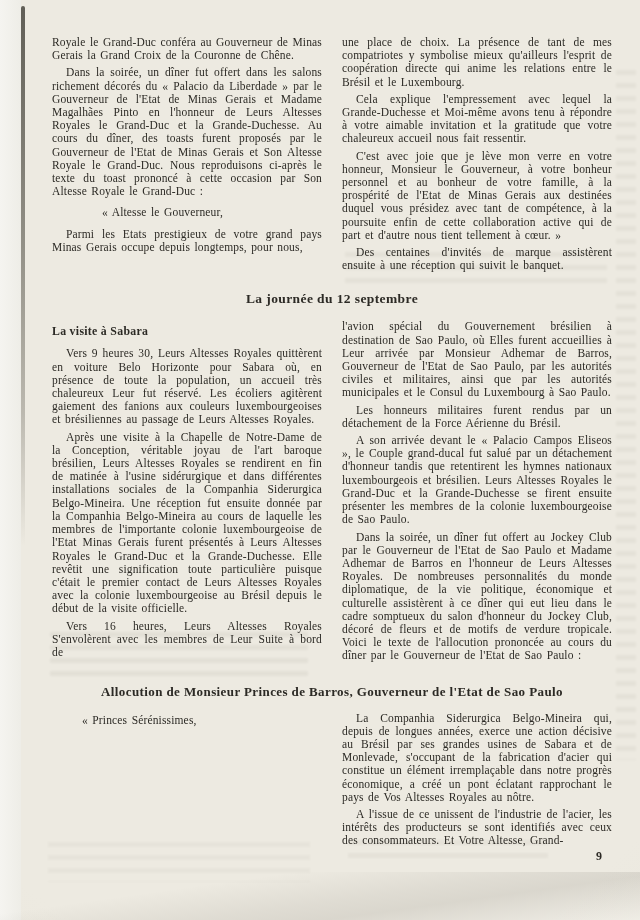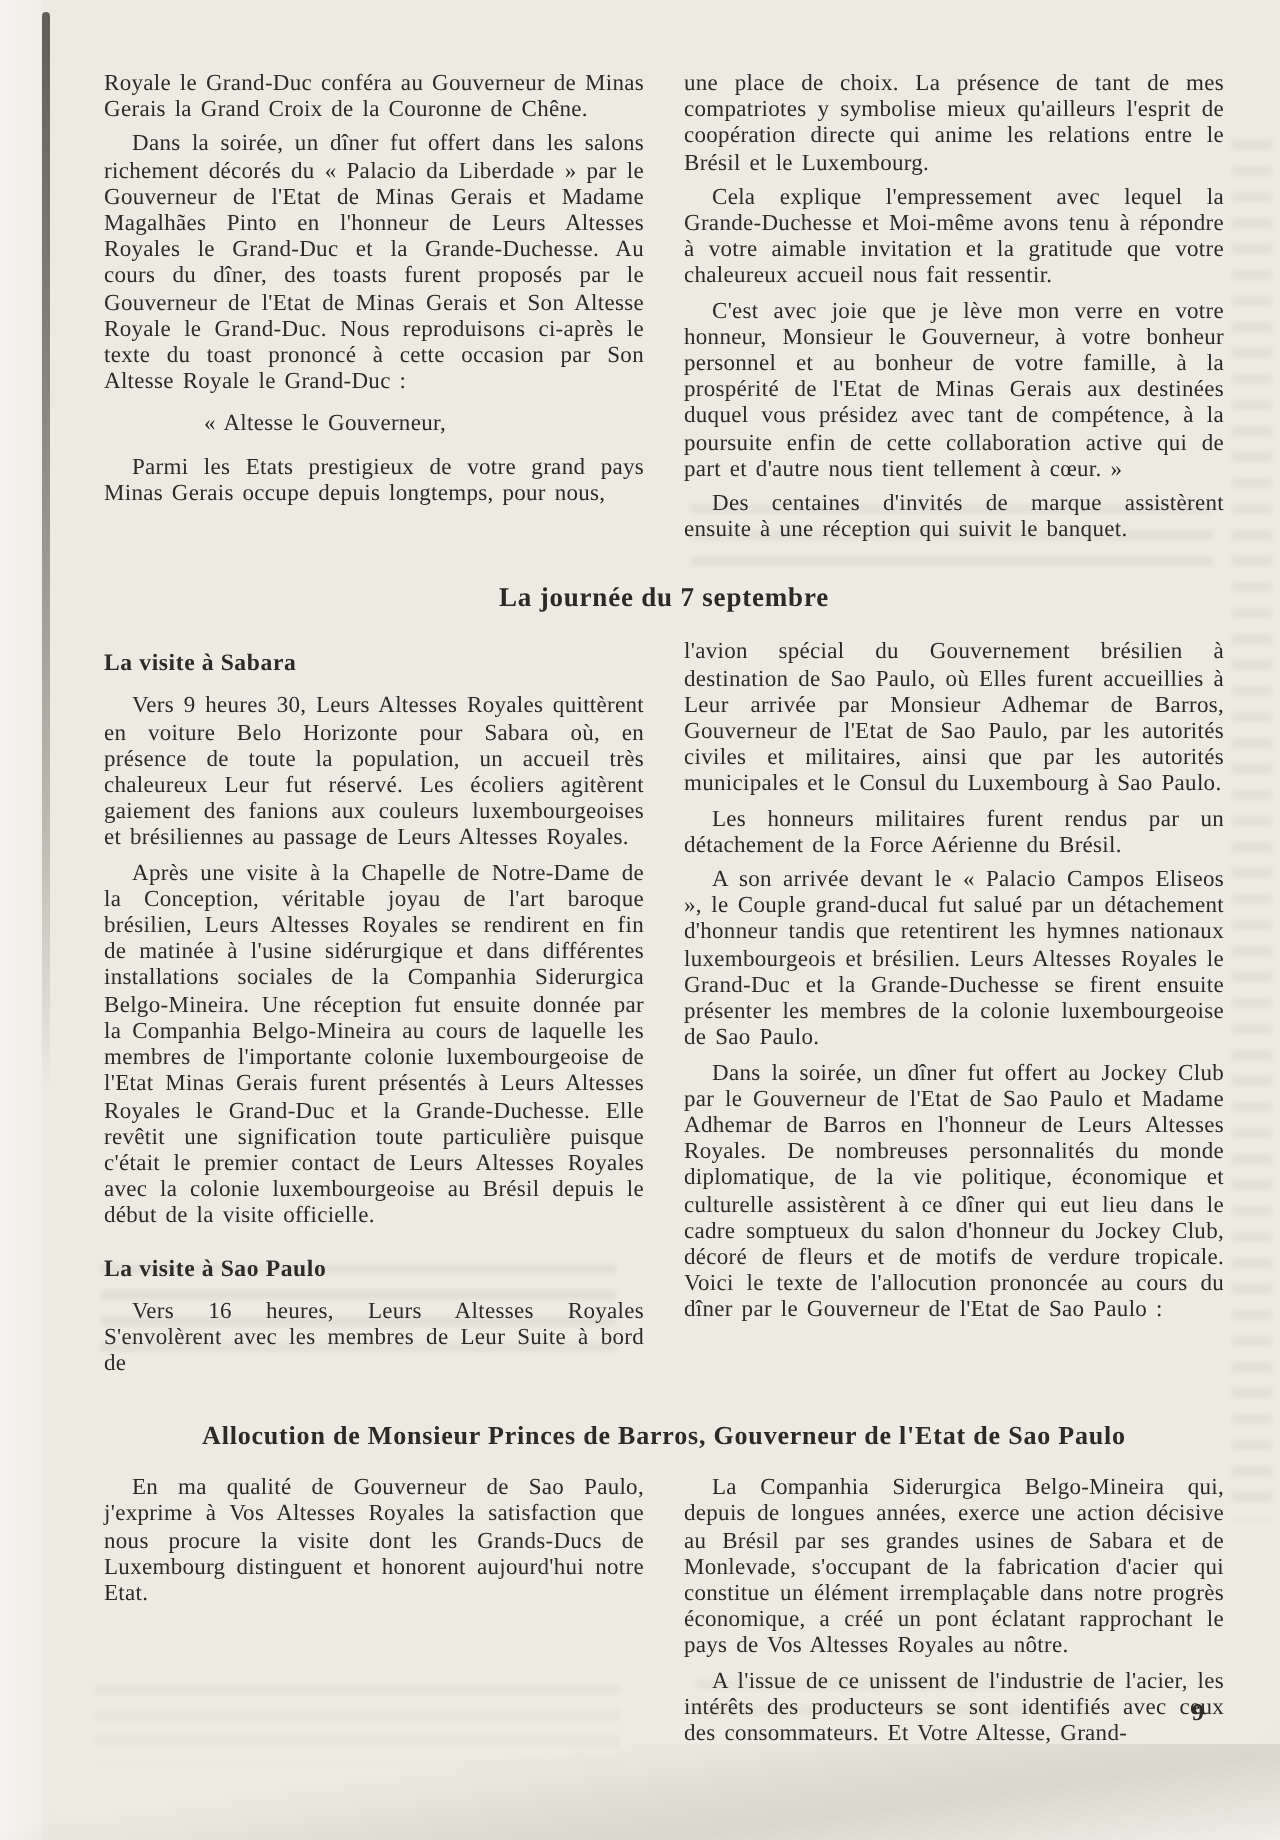--- a/index.html
+++ b/index.html
@@ -126,43 +126,42 @@
       <p class="para indent">Parmi les Etats prestigieux de votre grand pays Minas Gerais occupe depuis longtemps, pour nous,</p>
     </div>
     <div class="col">
       <p class="para">une place de choix. La présence de tant de mes compatriotes y symbolise mieux qu'ailleurs l'esprit de coopération directe qui anime les relations entre le Brésil et le Luxembourg.</p>
       <p class="para indent">Cela explique l'empressement avec lequel la Grande-Duchesse et Moi-même avons tenu à répondre à votre aimable invitation et la gratitude que votre chaleureux accueil nous fait ressentir.</p>
       <p class="para indent">C'est avec joie que je lève mon verre en votre honneur, Monsieur le Gouverneur, à votre bonheur personnel et au bonheur de votre famille, à la prospérité de l'Etat de Minas Gerais aux destinées duquel vous présidez avec tant de compétence, à la poursuite enfin de cette collaboration active qui de part et d'autre nous tient tellement à cœur. »</p>
       <p class="para indent">Des centaines d'invités de marque assistèrent ensuite à une réception qui suivit le banquet.</p>
     </div>
   </section>
 
-  <h2 class="section">La journée du 7 septembre</h2>
+  <h2 class="section">La journée du 12 septembre</h2>
 
   <section class="cols">
     <div class="col">
       <h3 class="sub">La visite à Sabara</h3>
       <p class="para indent">Vers 9 heures 30, Leurs Altesses Royales quittèrent en voiture Belo Horizonte pour Sabara où, en présence de toute la population, un accueil très chaleureux Leur fut réservé. Les écoliers agitèrent gaiement des fanions aux couleurs luxembourgeoises et brésiliennes au passage de Leurs Altesses Royales.</p>
       <p class="para indent">Après une visite à la Chapelle de Notre-Dame de la Conception, véritable joyau de l'art baroque brésilien, Leurs Altesses Royales se rendirent en fin de matinée à l'usine sidérurgique et dans différentes installations sociales de la Companhia Siderurgica Belgo-Mineira. Une réception fut ensuite donnée par la Companhia Belgo-Mineira au cours de laquelle les membres de l'importante colonie luxembourgeoise de l'Etat Minas Gerais furent présentés à Leurs Altesses Royales le Grand-Duc et la Grande-Duchesse. Elle revêtit une signification toute particulière puisque c'était le premier contact de Leurs Altesses Royales avec la colonie luxembourgeoise au Brésil depuis le début de la visite officielle.</p>
-      <h3 class="sub sub2">La visite à Sao Paulo</h3>
       <p class="para indent">Vers 16 heures, Leurs Altesses Royales S'envolèrent avec les membres de Leur Suite à bord de</p>
     </div>
     <div class="col">
       <p class="para">l'avion spécial du Gouvernement brésilien à destination de Sao Paulo, où Elles furent accueillies à Leur arrivée par Monsieur Adhemar de Barros, Gouverneur de l'Etat de Sao Paulo, par les autorités civiles et militaires, ainsi que par les autorités municipales et le Consul du Luxembourg à Sao Paulo.</p>
       <p class="para indent">Les honneurs militaires furent rendus par un détachement de la Force Aérienne du Brésil.</p>
       <p class="para indent">A son arrivée devant le « Palacio Campos Eliseos », le Couple grand-ducal fut salué par un détachement d'honneur tandis que retentirent les hymnes nationaux luxembourgeois et brésilien. Leurs Altesses Royales le Grand-Duc et la Grande-Duchesse se firent ensuite présenter les membres de la colonie luxembourgeoise de Sao Paulo.</p>
       <p class="para indent">Dans la soirée, un dîner fut offert au Jockey Club par le Gouverneur de l'Etat de Sao Paulo et Madame Adhemar de Barros en l'honneur de Leurs Altesses Royales. De nombreuses personnalités du monde diplomatique, de la vie politique, économique et culturelle assistèrent à ce dîner qui eut lieu dans le cadre somptueux du salon d'honneur du Jockey Club, décoré de fleurs et de motifs de verdure tropicale. Voici le texte de l'allocution prononcée au cours du dîner par le Gouverneur de l'Etat de Sao Paulo :</p>
     </div>
   </section>
 
   <h2 class="section section2">Allocution de Monsieur Princes de Barros, Gouverneur de l'Etat de Sao Paulo</h2>
 
   <section class="cols">
     <div class="col">
-      <p class="para indent">En ma qualité de Gouverneur de Sao Paulo, j'exprime à Vos Altesses Royales la satisfaction que nous procure la visite dont les Grands-Ducs de Luxembourg distinguent et honorent aujourd'hui notre Etat.</p>
+      <p class="para salutation2">« Princes Sérénissimes,</p>
     </div>
     <div class="col">
       <p class="para indent">La Companhia Siderurgica Belgo-Mineira qui, depuis de longues années, exerce une action décisive au Brésil par ses grandes usines de Sabara et de Monlevade, s'occupant de la fabrication d'acier qui constitue un élément irremplaçable dans notre progrès économique, a créé un pont éclatant rapprochant le pays de Vos Altesses Royales au nôtre.</p>
       <p class="para indent">A l'issue de ce unissent de l'industrie de l'acier, les intérêts des producteurs se sont identifiés avec ceux des consommateurs. Et Votre Altesse, Grand-</p>
     </div>
   </section>
 
 </div>
 
 <div class="pagenum">9</div>

